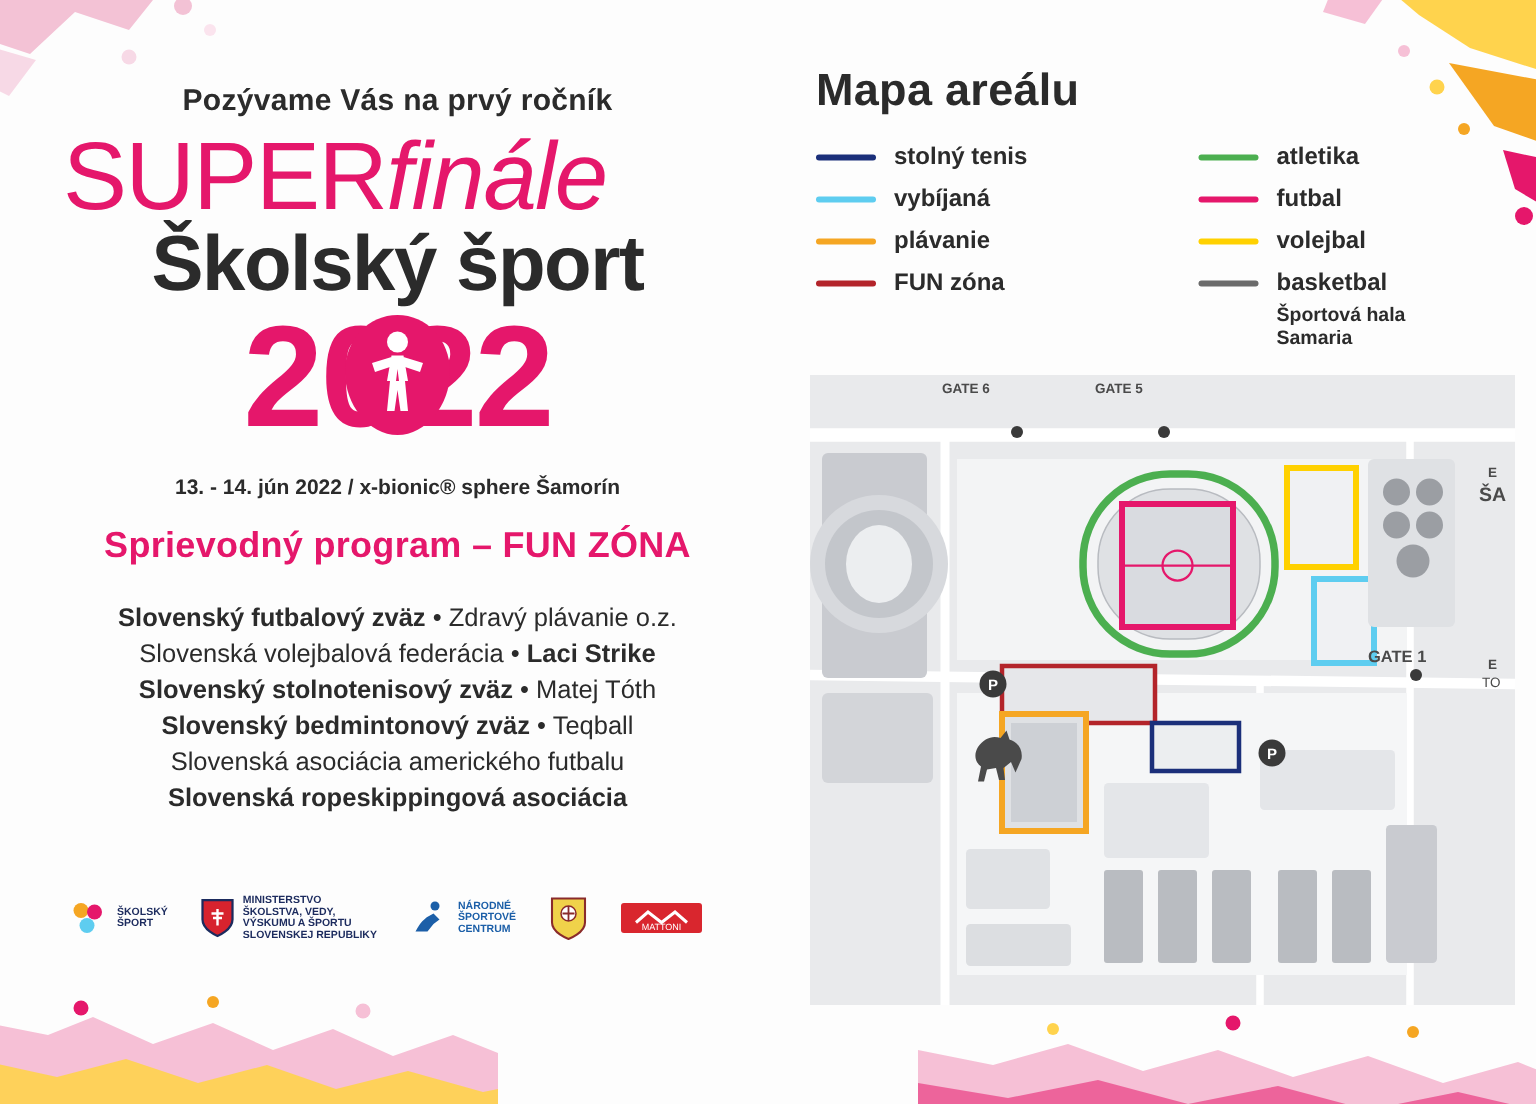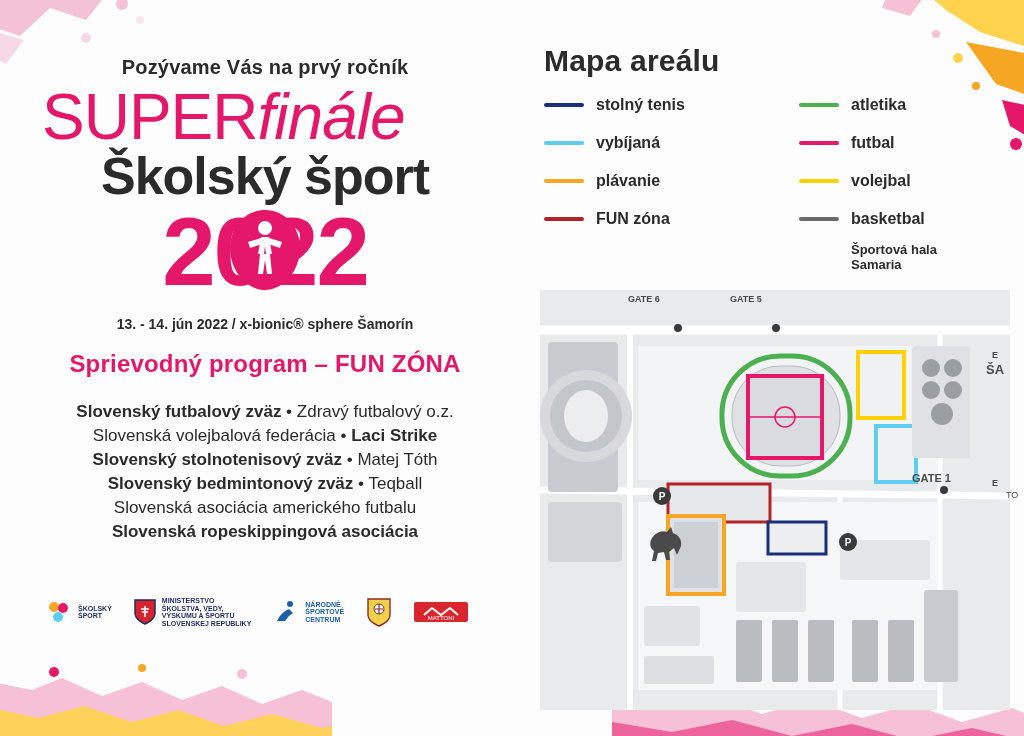--- a/index.html
+++ b/index.html
@@ -122,21 +122,21 @@
     font-weight: bold;
     color: #2b2b2b;
     letter-spacing: .2px;
     margin-left: 14px;
   }
   .legend {
     margin-top: 18px;
     margin-left: 14px;
     display: grid;
     grid-template-columns: 255px 1fr;
-    row-gap: 20px;
+    row-gap: 10px;
   }
   .legend-item { display: flex; align-items: center; gap: 12px; }
   .swatch { width: 40px; height: 4px; border-radius: 2px; display: block; }
   .legend-label { font-size: 16px; font-weight: bold; color: #2b2b2b; }
   .legend-note {
     grid-column: 2 / 3;
     font-size: 13px;
     font-weight: bold;
     color: #2b2b2b;
     margin-left: 52px;
@@ -232,21 +232,21 @@
         </svg>
       </div>
     </div>
 
     <div class="date-line">13. - 14. jún 2022 / x-bionic® sphere Šamorín</div>
 
     <div class="program-line">Sprievodný program – FUN ZÓNA</div>
 
     <div class="partners">
       <div>
-        <span class="b">Slovenský futbalový zväz</span><span class="sep"> • </span><span>Zdravý futbalový o.z.</span>
+        <span class="b">Slovenský futbalový zväz</span><span class="sep"> • </span><span>Zdravý plávanie o.z.</span>
       </div>
       <div>
         <span>Slovenská volejbalová federácia</span><span class="sep"> • </span><span class="b">Laci Strike</span>
       </div>
       <div>
         <span class="b">Slovenský stolnotenisový zväz</span><span class="sep"> • </span><span>Matej Tóth</span>
       </div>
       <div>
         <span class="b">Slovenský bedmintonový zväz</span><span class="sep"> • </span><span>Teqball</span>
       </div>
@@ -455,17 +455,17 @@
         <circle cx="236" cy="38" r="4" fill="#3a3a3a"></circle>
         <circle cx="404" cy="200" r="4" fill="#3a3a3a"></circle>
       </svg>
 
       <div style="position:absolute;left:88px;top:4px;font-size:9px;font-weight:bold;color:#4a4a4a;">GATE 6</div>
       <div style="position:absolute;left:190px;top:4px;font-size:9px;font-weight:bold;color:#4a4a4a;">GATE 5</div>
       <div style="position:absolute;left:372px;top:182px;font-size:11px;font-weight:bold;color:#4a4a4a;">GATE 1</div>
       <div style="position:absolute;left:452px;top:60px;font-size:9px;font-weight:bold;color:#4a4a4a;">E</div>
       <div style="position:absolute;left:446px;top:72px;font-size:13px;font-weight:bold;color:#4a4a4a;">ŠA</div>
       <div style="position:absolute;left:452px;top:188px;font-size:9px;font-weight:bold;color:#4a4a4a;">E</div>
-      <div style="position:absolute;left:448px;top:200px;font-size:9px;font-weight:normal;color:#4a4a4a;margin-left:18px;">TO</div>
+      <div style="position:absolute;left:448px;top:200px;font-size:9px;font-weight:normal;color:#4a4a4a;">TO</div>
     </div>
 
   </div>
 </div>
 
 </body></html>

